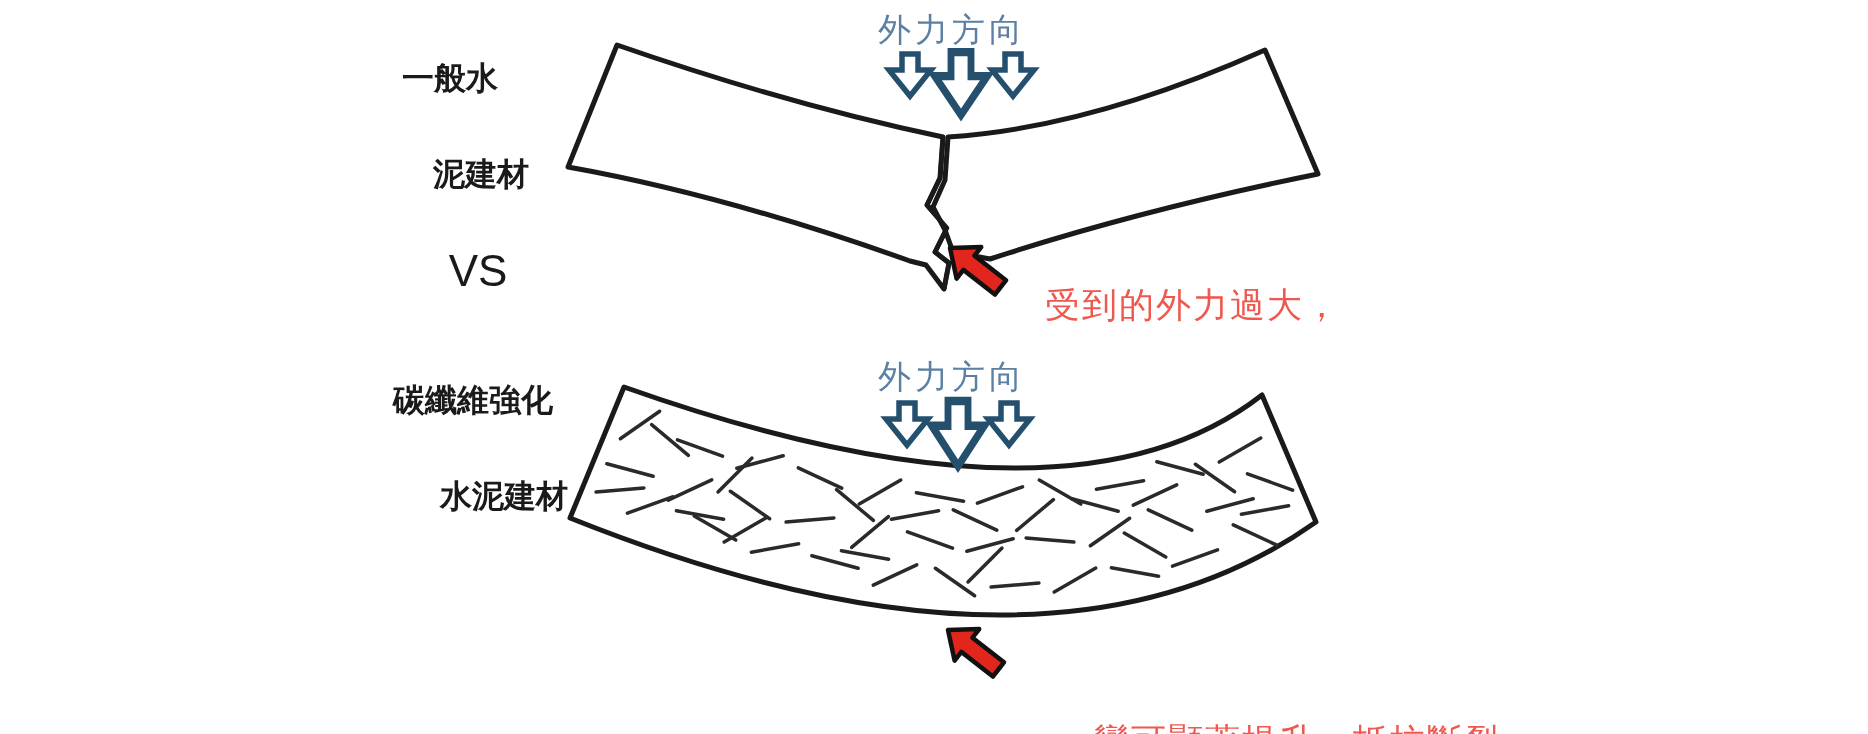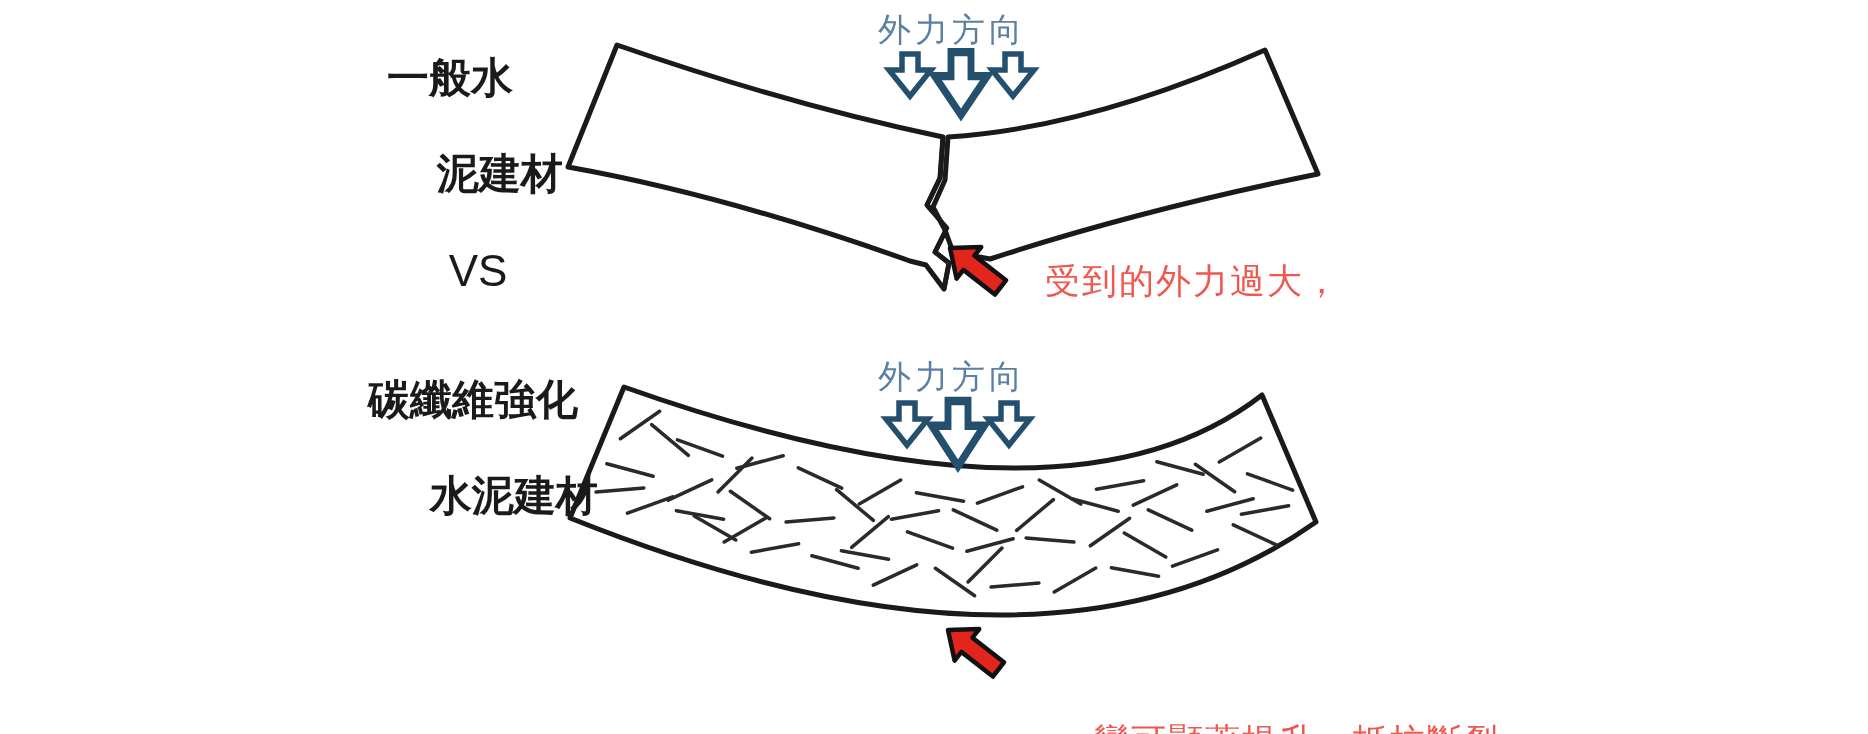--- a/index.html
+++ b/index.html
@@ -1,20 +1,20 @@
 <!DOCTYPE html>
 <html><head>
 <meta charset="utf-8">
 <style>
   html,body{margin:0;padding:0;background:#fff;}
   #canvas{position:relative;width:1868px;height:734px;background:#ffffff;overflow:hidden;
           font-family:"Liberation Sans",sans-serif;}
   #diagram-svg{position:absolute;left:0;top:0;}
   .txt{position:absolute;white-space:pre;}
-  .material-label{color:#1a1a1a;font-weight:bold;font-size:42px;line-height:48px;text-align:center;}
+  .material-label{color:#1a1a1a;font-weight:bold;font-size:32px;line-height:48px;text-align:center;}
   .vs-label{color:#1a1a1a;font-size:44px;line-height:50px;text-align:center;font-weight:500;}
   .force-label{color:#5b80a3;font-size:33px;line-height:40px;text-align:right;letter-spacing:4px;}
   .caption{color:#ef584e;font-size:35px;line-height:45px;letter-spacing:2px;text-align:left;}
 </style>
 </head>
 <body>
 
 <div id="canvas">
 
   <svg id="diagram-svg" width="1868" height="734" viewBox="0 0 1868 734">
@@ -100,18 +100,18 @@
 
   <div class="txt vs-label" style="left:418px;top:246px;width:120px;">VS</div>
 
   <div class="txt material-label" style="left:343px;top:376px;width:260px;"><span>碳纖維強化</span><br>
        <span>水泥建材</span></div>
 
   <div class="txt force-label" style="left:858px;top:10px;width:168px;">外力方向</div>
 
   <div class="txt force-label" style="left:858px;top:357px;width:168px;">外力方向</div>
 
-  <div class="txt caption" style="left:1045px;top:258px;text-align:right;"><span>受到的外力過大，</span><br>
+  <div class="txt caption" style="left:1045px;top:282px;text-align:right;"><span>受到的外力過大，</span><br>
        </div>
 
   <div class="txt caption" style="left:1012px;top:628px;"><br>
        <span>彎可顯著提升，抵抗斷裂</span></div>
 </div>
 
 </body></html>

